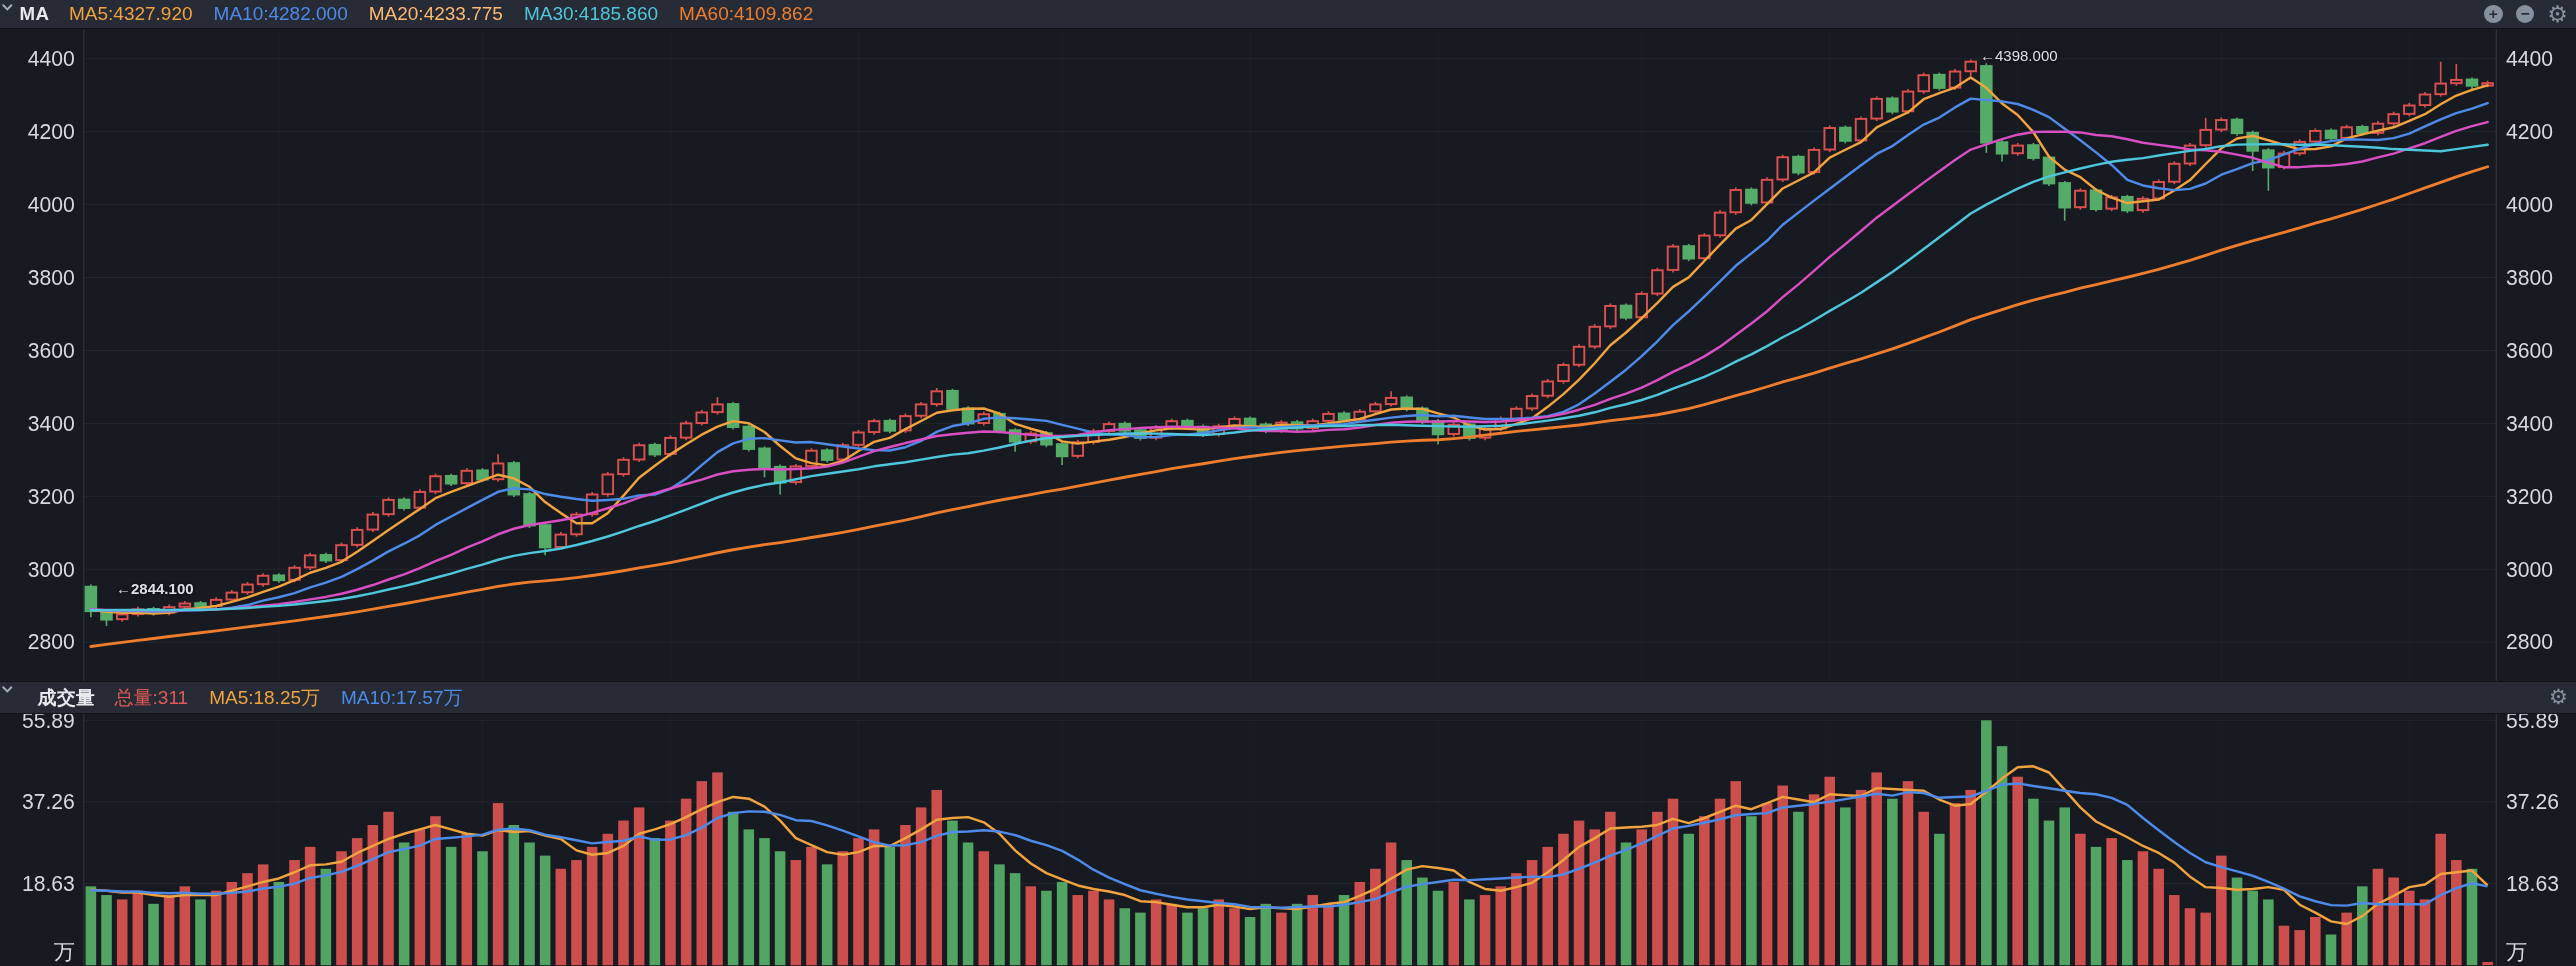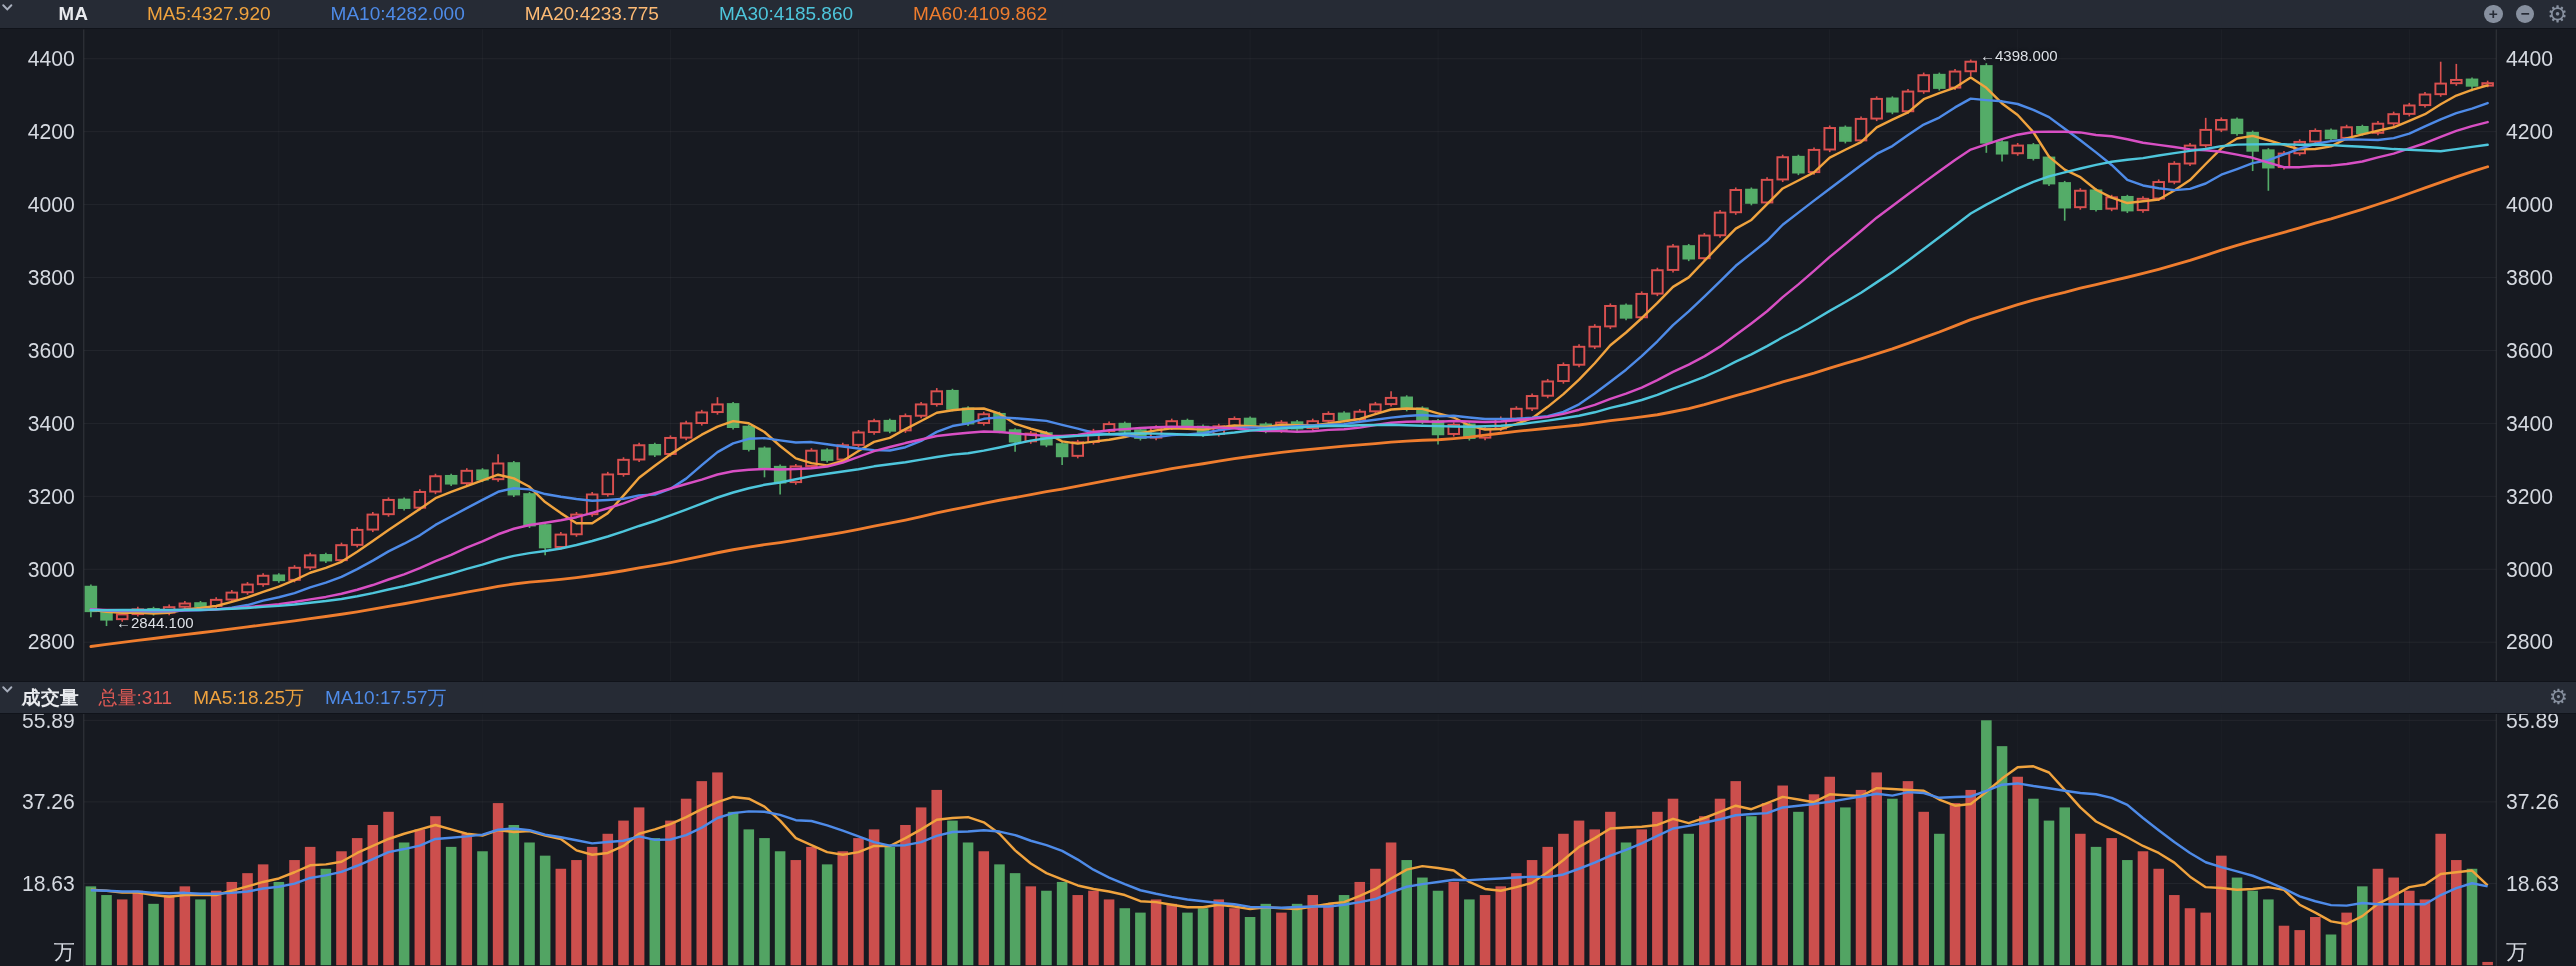--- a/index.html
+++ b/index.html
@@ -1,22 +1,22 @@
 <!DOCTYPE html>
 <html style="font-size:13px"><head>
 <meta charset="utf-8">
 <style>
   html,body{margin:0;padding:0;background:#171A21;width:2576px;height:967px;overflow:hidden;
     font-family:"Liberation Sans","DejaVu Sans",sans-serif;}
   #stage{position:relative;width:2576px;height:967px;background:#171A21;}
   svg{position:absolute;left:0;top:0;}
   .legend-bar{position:absolute;left:0;width:2576px;background:#262B35;display:flex;align-items:center;
     box-sizing:border-box;border-bottom:0.8px solid #10131A;z-index:5;}
-  #price-legend{top:0;height:29px;padding-left:9.8px;gap:39px;}
-  #vol-legend{top:681px;height:33px;padding-left:12px;border-top:0.8px solid #10131A;}
+  #price-legend{top:0;height:29px;padding-left:9.8px;}
+  #vol-legend{top:681px;height:33px;padding-left:28px;border-top:0.8px solid #10131A;}
   .chev{display:flex;align-items:center;margin-right:9.8px;cursor:pointer;}
   .legend-title{color:#E8EAEE;font-size:18.7px;font-weight:700;margin-right:19.5px;letter-spacing:0.4px;}
   .legend-item{font-size:19px;font-weight:400;margin-right:21px;white-space:nowrap;}
   .corner-icons{position:absolute;right:8.1px;top:0;height:100%;display:flex;align-items:center;gap:13px;z-index:6;}
   .round-btn{width:18.7px;height:18.7px;border-radius:50%;background:#87909F;color:#262B35;font-size:15.5px;font-weight:700;
     display:flex;align-items:center;justify-content:center;line-height:1;cursor:pointer;user-select:none;}
   .gear{color:#87909F;font-size:23px;line-height:1;cursor:pointer;font-family:"DejaVu Sans",sans-serif;}
   .annotation{position:absolute;color:#DCE0E6;font-size:15px;font-weight:400;z-index:4;white-space:nowrap;
     text-shadow:0 0 3.3px rgba(0,0,0,.8);}
 </style>
@@ -917,15 +917,15 @@
     <span class="legend-title">成交量</span>
     <span class="legend-item" style="color: rgb(224, 90, 85); text-align: center;">总量:311</span>
     <span class="legend-item" style="color: rgb(240, 163, 62);">MA5:18.25万</span>
     <span class="legend-item" style="color: rgb(78, 139, 232);">MA10:17.57万</span>
     <div class="corner-icons">
       <div class="gear" style="font-size:21px">⚙</div>
     </div>
   </div>
 
   <div class="annotation" id="ann-high" style="left: 1980px; top: 47px;">←4398.000</div>
-  <div class="annotation" id="ann-low" style="left: 116px; top: 614px;">←2844.100</div>
+  <div class="annotation" id="ann-low" style="left: 116px; top: 580px; font-weight: bold;">←2844.100</div>
 </div>
 
 
 </body></html>

